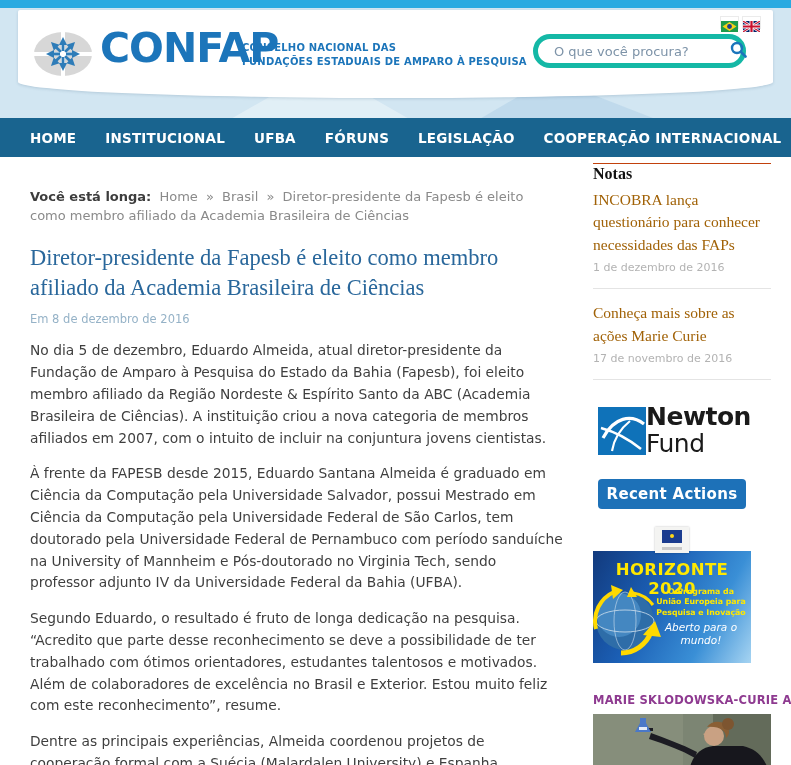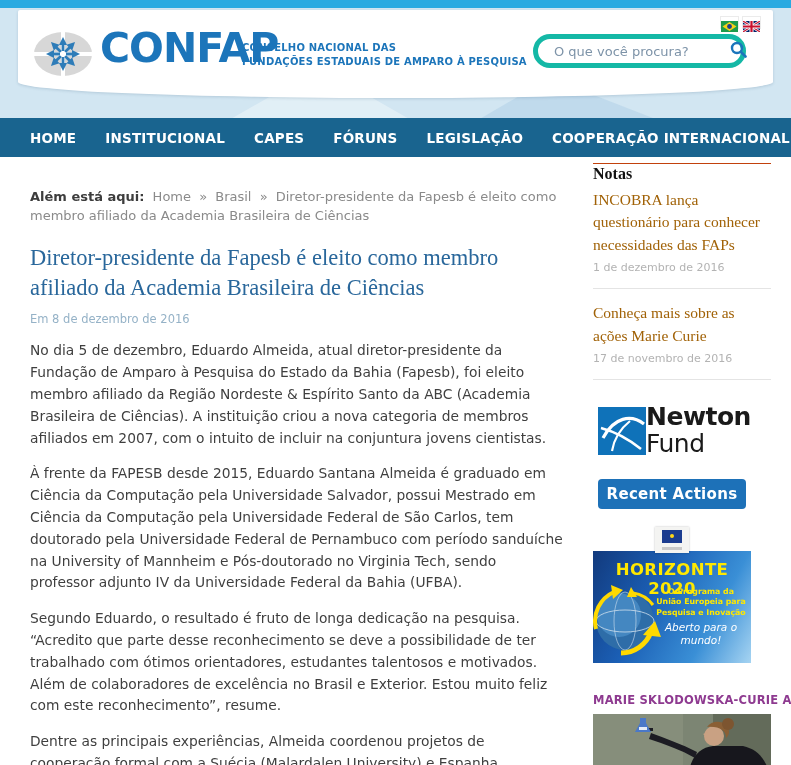--- a/index.html
+++ b/index.html
@@ -175,30 +175,30 @@
           <path d="M8.5,0 V11 M0,5.5 H17" stroke="#ffffff" stroke-width="4"></path>
           <path d="M8.5,0 V11 M0,5.5 H17" stroke="#c8102e" stroke-width="2.2"></path>
         </svg>
       </span>
     </div>
   </div>
 
   <nav class="nav">
     <a>HOME</a>
     <a>INSTITUCIONAL</a>
-    <a>CAPES</a>
+    <a>UFBA</a>
     <a>FÓRUNS</a>
     <a>LEGISLAÇÃO</a>
     <a>COOPERAÇÃO INTERNACIONAL</a>
 
   </nav>
 
   <div class="main">
     <div class="breadcrumb">
-      <span class="bc-label">Além está aqui:</span>
+      <span class="bc-label">Você está longa:</span>
       <a>Home</a>
       <span class="bc-sep">»</span>
       <a>Brasil</a>
       <span class="bc-sep">»</span>
       <span>Diretor-presidente da Fapesb é eleito como membro afiliado da Academia Brasileira de Ciências</span>
     </div>
 
     <h1 class="article-title">Diretor-presidente da Fapesb é eleito como membro afiliado da Academia Brasileira de Ciências</h1>
     <div class="article-date">Em 8 de dezembro de 2016</div>
 

